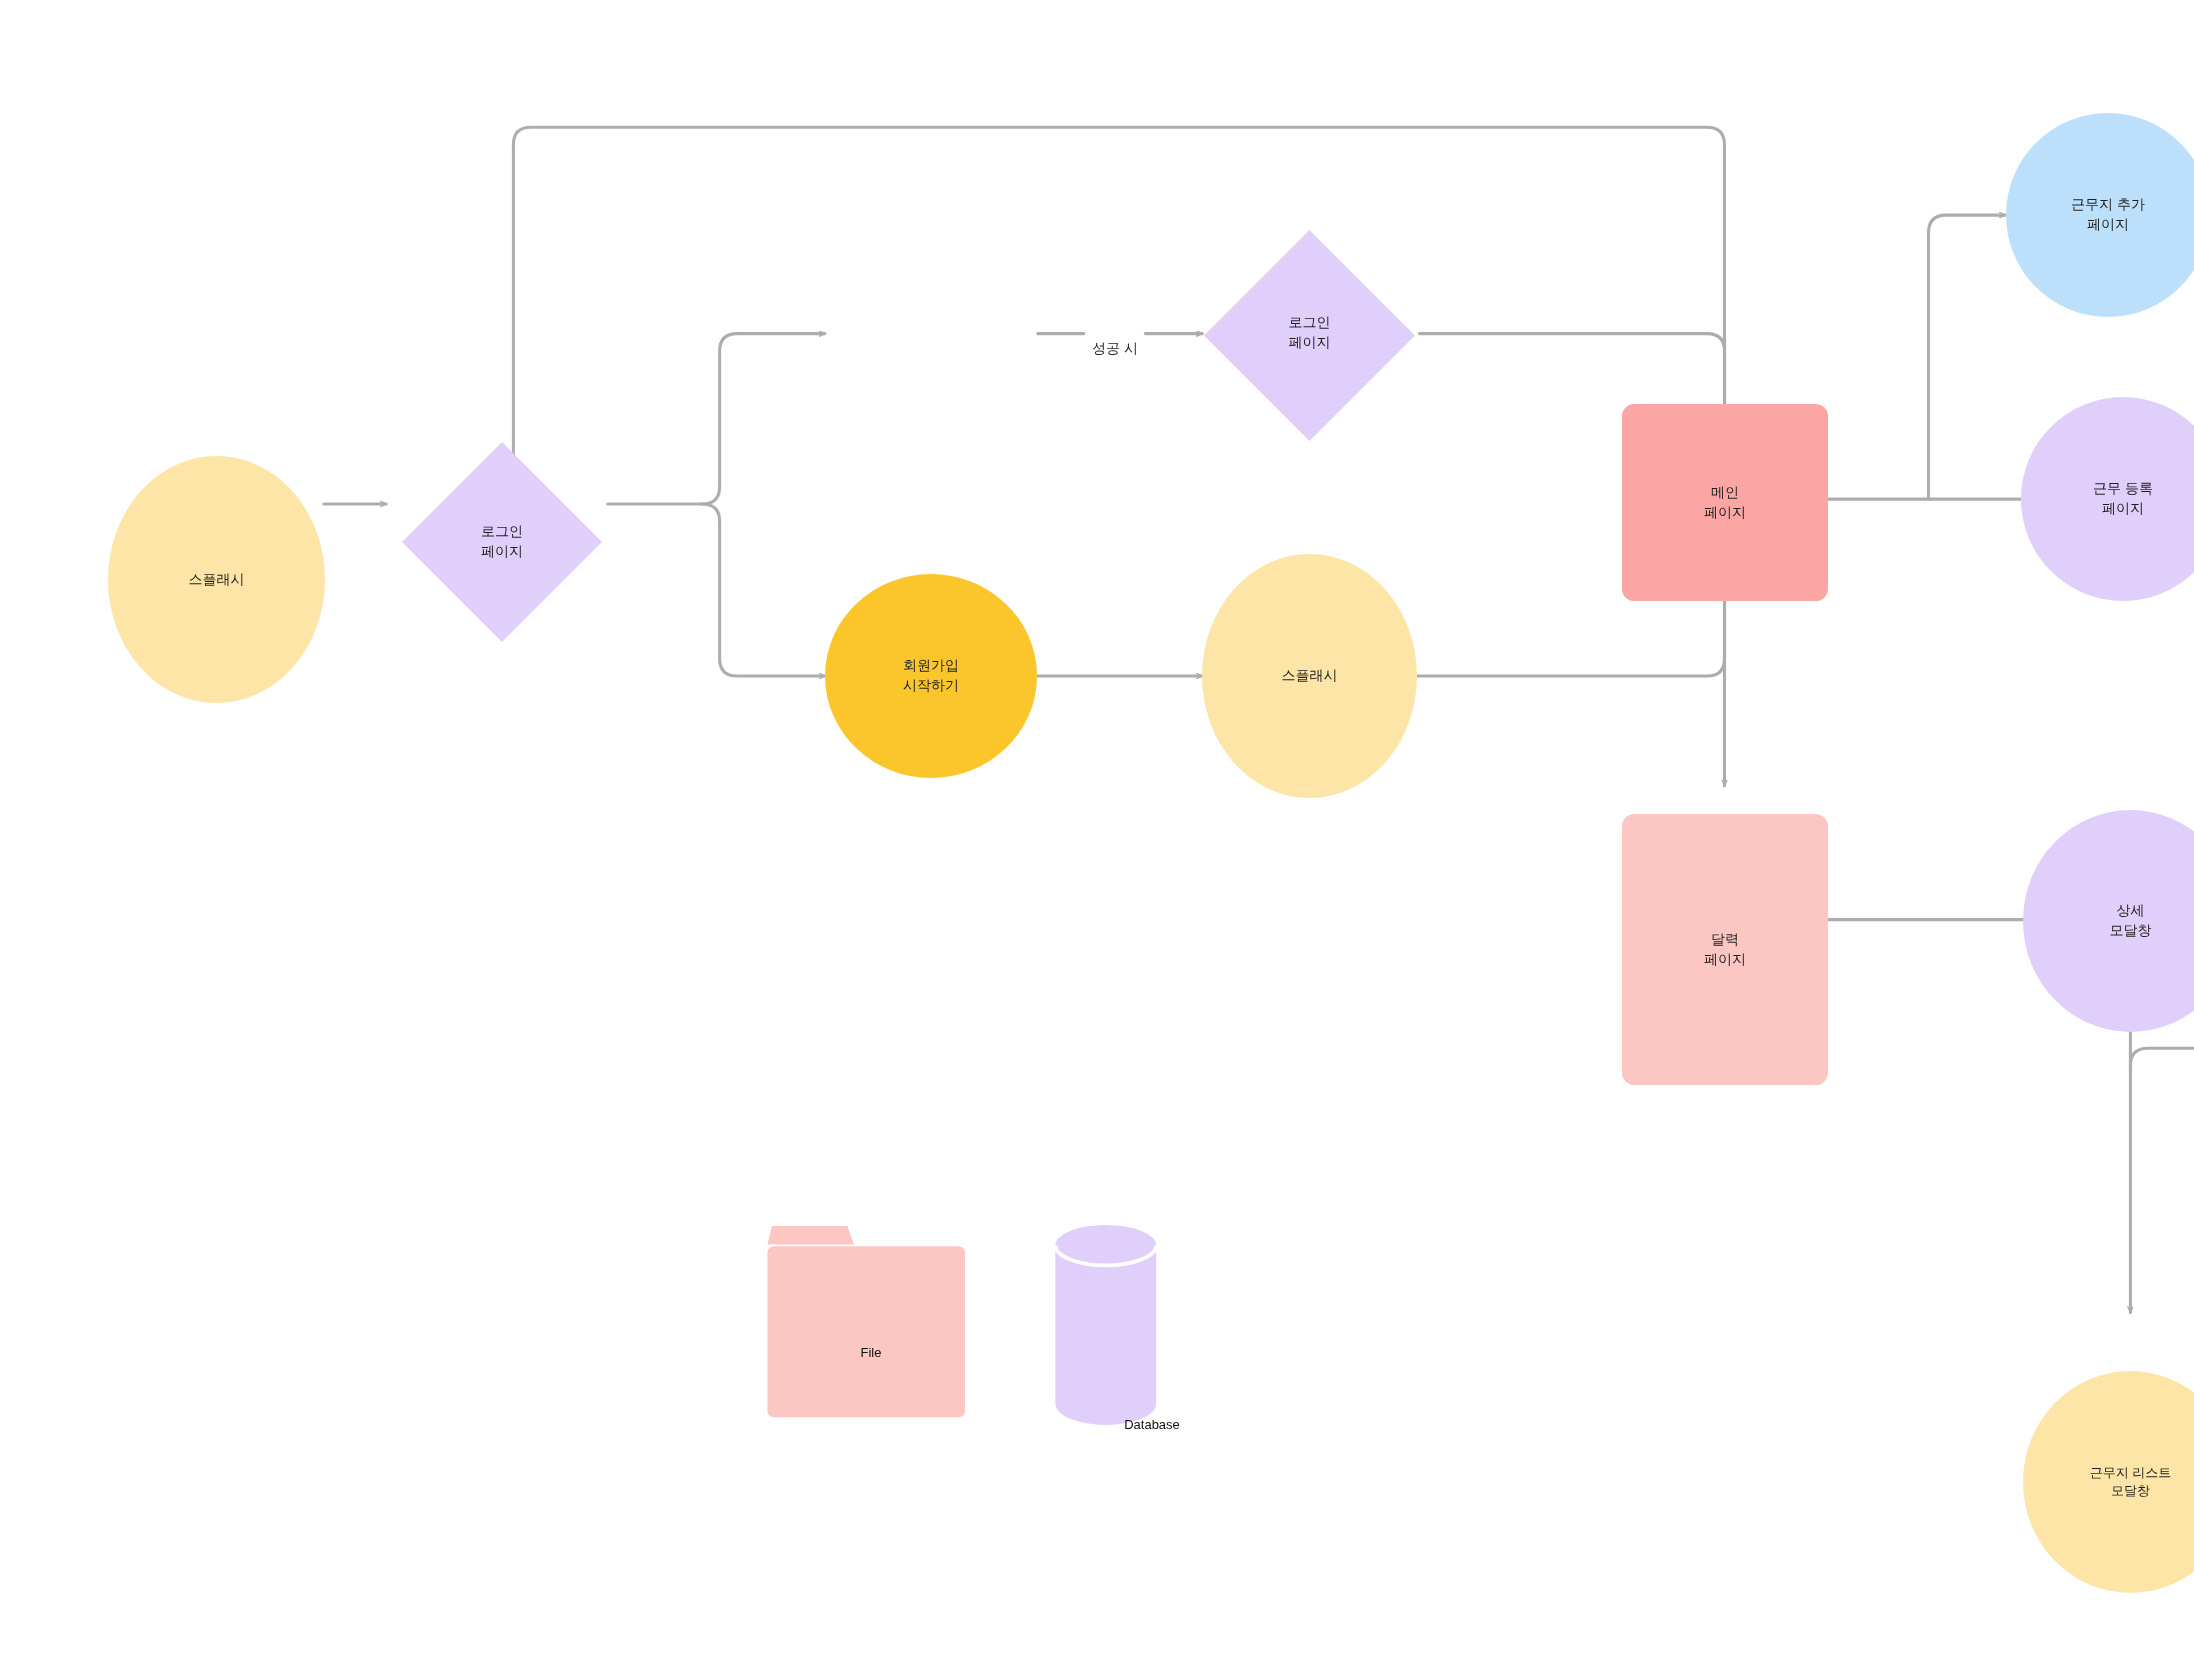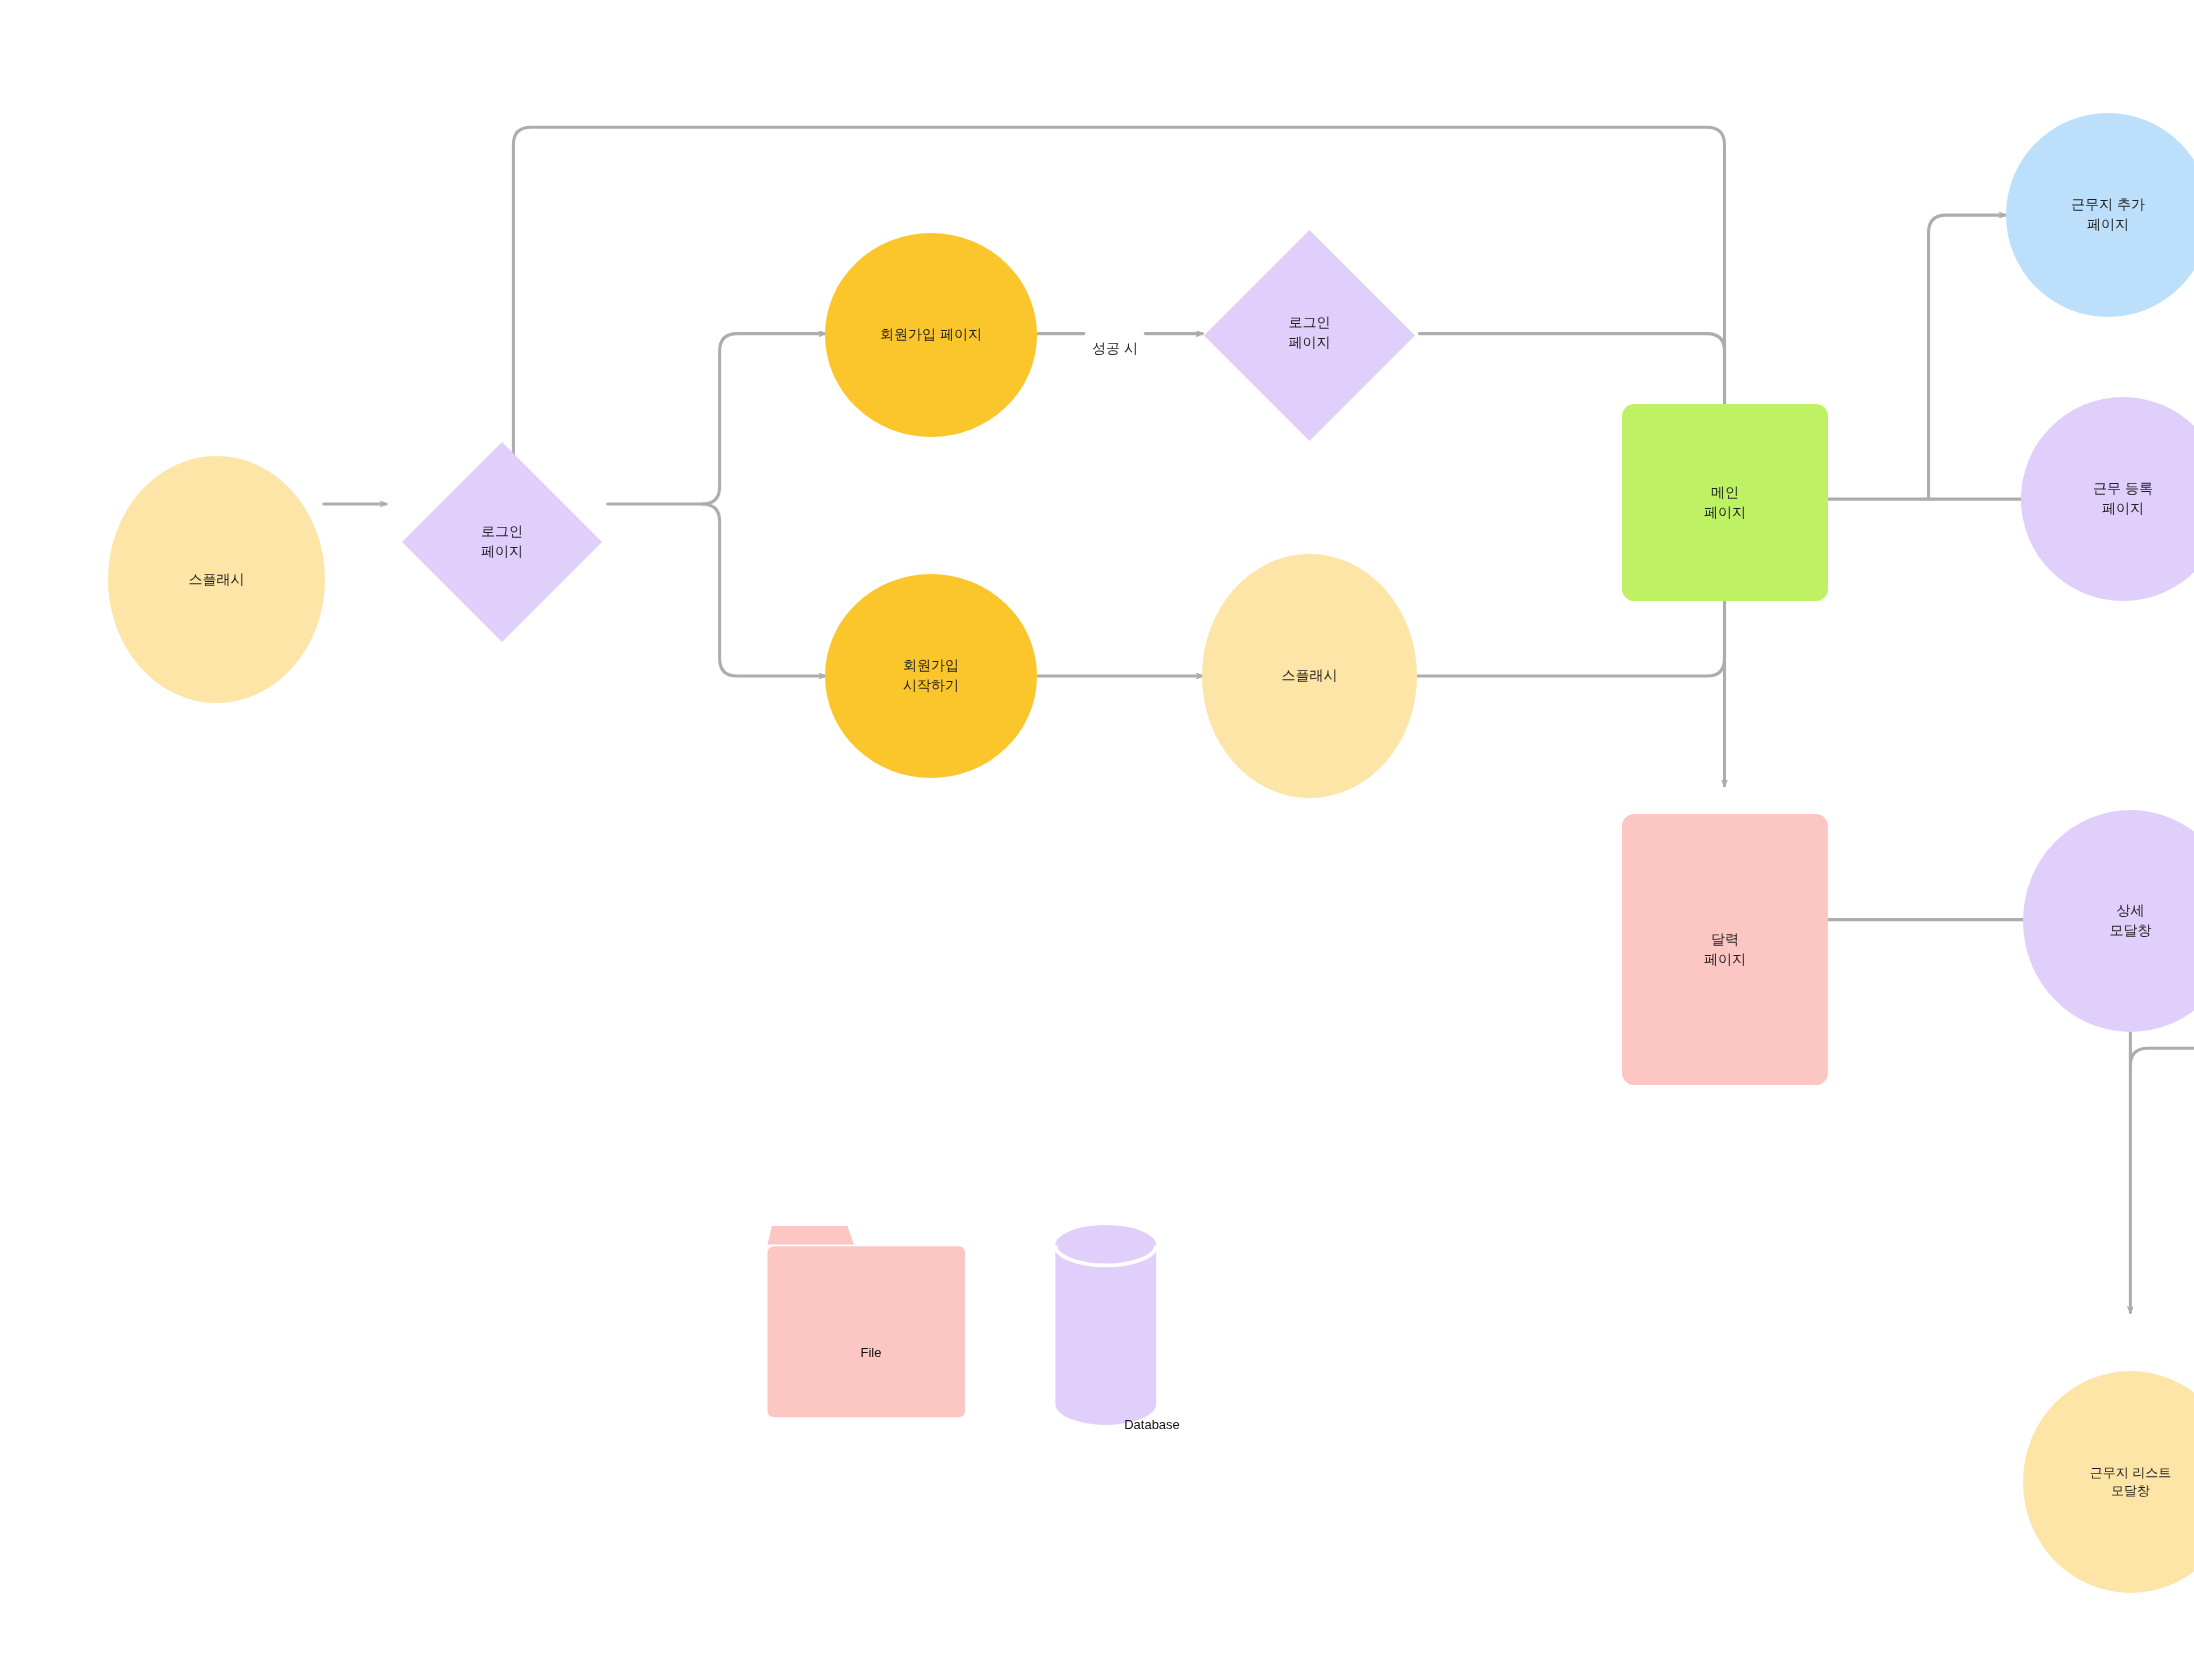--- a/index.html
+++ b/index.html
@@ -81,42 +81,39 @@
   </div>
 
   <div class="node f30" style="left:402px;top:442px;width:200px;height:200px;">
     <svg style="position:absolute;inset:0;" viewBox="0 0 100 100" preserveAspectRatio="none">
       <polygon points="50,0 100,50 50,100 0,50" fill="#E0CEFB"></polygon>
     </svg>
     <span class="lbl">로그인
 페이지</span>
   </div>
 
-  <div class="node ellipse f30" style="left:825px;top:233px;width:212px;height:204px;background:#FBC62C;">
-    <span class="lbl">회원가입 페이지</span>
-  </div>
 
   <div class="node f30" style="left:1204px;top:230px;width:211px;height:206px;">
     <svg style="position:absolute;inset:0;" viewBox="0 0 100 100" preserveAspectRatio="none">
       <polygon points="50,0 100,50 50,100 0,50" fill="#E0CEFB"></polygon>
     </svg>
     <span class="lbl">로그인
 페이지</span>
   </div>
 
   <div class="node ellipse f30" style="left:825px;top:574px;width:212px;height:204px;background:#FBC62C;">
     <span class="lbl">회원가입
 시작하기</span>
   </div>
 
   <div class="node ellipse f30" style="left:1202px;top:554px;width:215px;height:244px;background:#FDE5A8;">
     <span class="lbl">스플래시</span>
   </div>
 
-  <div class="node rect f30" style="left:1622px;top:404px;width:206px;height:197px;background:#bef264;">
+  <div class="node rect f30" style="left:1622px;top:404px;width:206px;height:197px;background:#fca5a5;">
     <span class="lbl">메인
 페이지</span>
   </div>
 
   <div class="node ellipse f30" style="left:2006px;top:113px;width:204px;height:204px;background:#BCDFFB;">
     <span class="lbl">근무지 추가
 페이지</span>
   </div>
 
   <div class="node ellipse f30" style="left:2021px;top:397px;width:204px;height:204px;background:#E0CEFB;">

